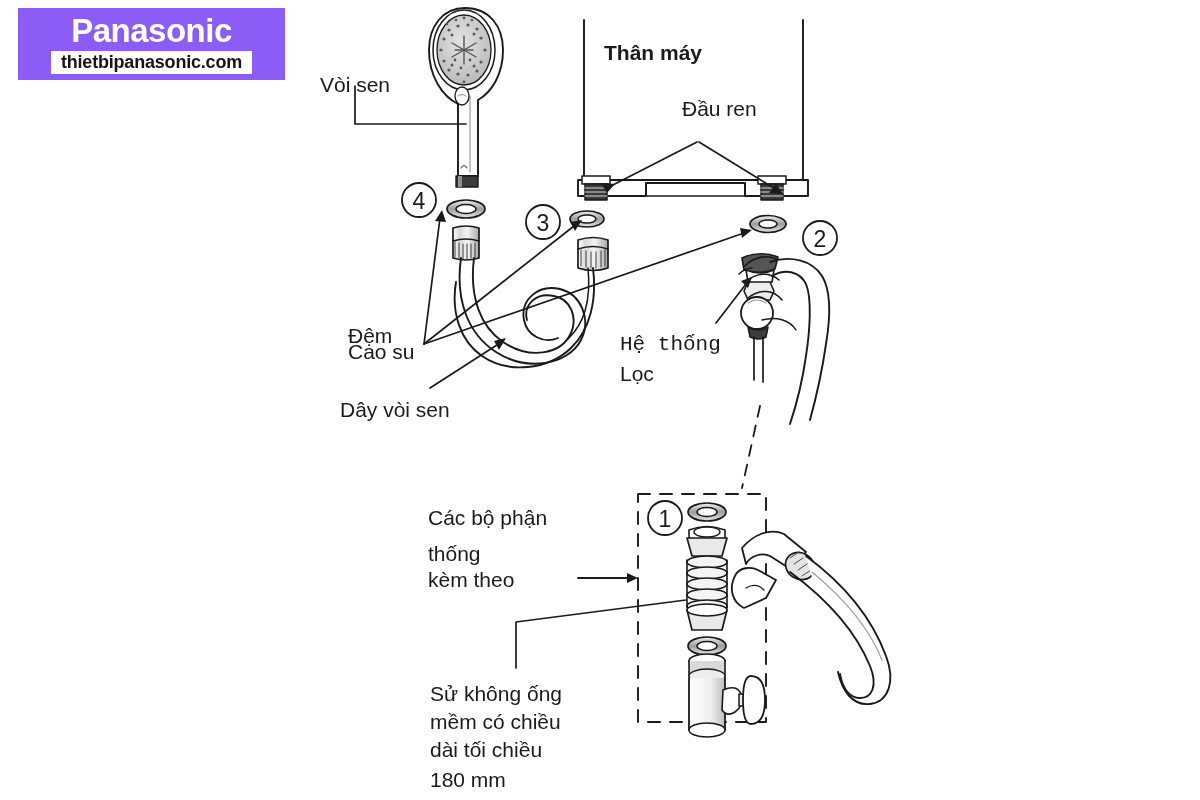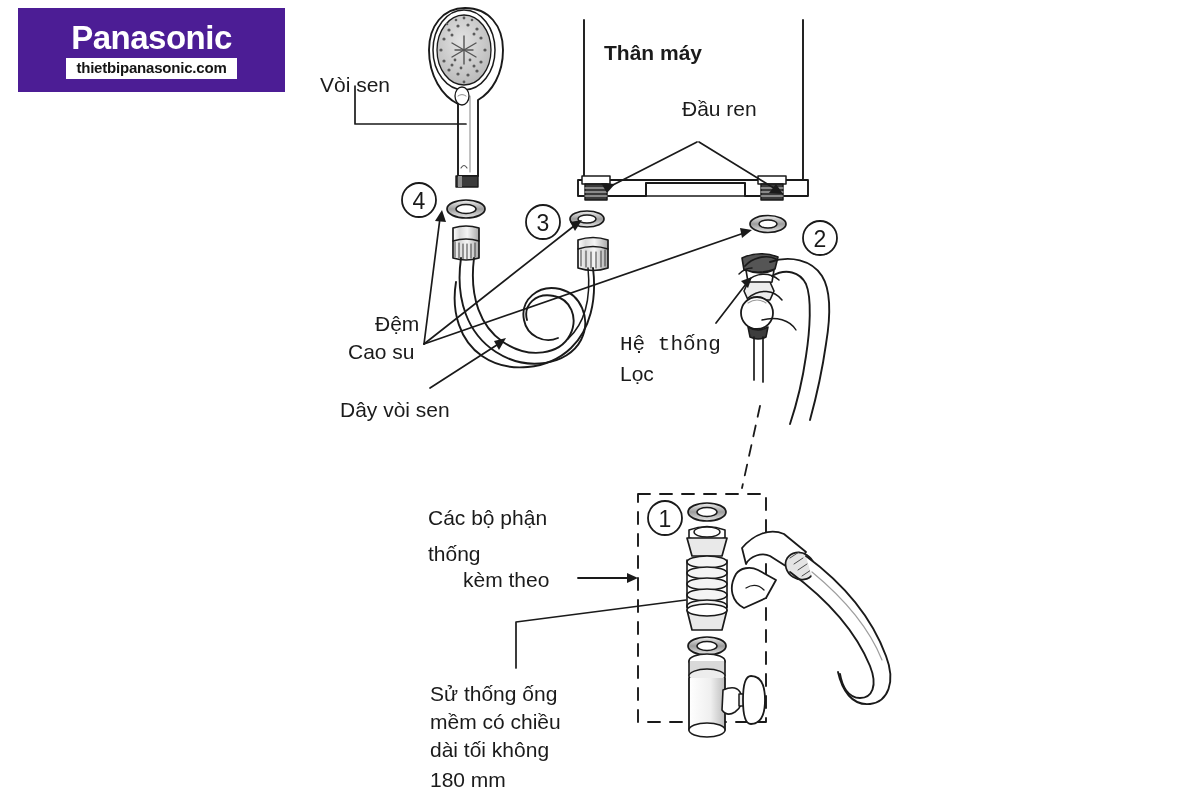--- a/index.html
+++ b/index.html
@@ -2,27 +2,27 @@
 <html><head>
 <meta charset="utf-8">
 <title>Panasonic Installation Diagram</title>
 <style>
   html,body{margin:0;padding:0;background:#fff;}
   body{width:1200px;height:800px;position:relative;overflow:hidden;
        font-family:"Liberation Sans","DejaVu Sans",sans-serif;color:#1a1a1a;}
   #stage{position:relative;width:1200px;height:800px;background:#ffffff;}
 
   
-  #logo{position:absolute;left:18px;top:8px;width:267px;height:84px;
-        background:#4c1d95;display:flex;flex-direction:column;
+  #logo{position:absolute;left:18px;top:8px;width:267px;height:72px;
+        background:#8b5cf6;display:flex;flex-direction:column;
         align-items:center;justify-content:center;}
   #logo .wordmark{color:#ffffff;font-weight:bold;font-size:33px;
         letter-spacing:-0.5px;line-height:1;font-family:"Liberation Sans",sans-serif;}
   #logo .urlbar{background:#ffffff;color:#151515;font-weight:bold;
-        font-size:15px;letter-spacing:-0.2px;padding:1px 10px 2px 10px;
+        font-size:18px;letter-spacing:-0.2px;padding:1px 10px 2px 10px;
         margin-top:4px;line-height:1.15;font-family:"Liberation Sans",sans-serif;}
 
   
   .lbl{position:absolute;font-size:21px;line-height:28px;color:#1b1b1b;
        white-space:pre;font-family:"Liberation Sans",sans-serif;}
 
   
   #art{position:absolute;left:0;top:0;width:1200px;height:800px;}
 </style>
 </head>
@@ -32,34 +32,34 @@
 
   <div id="logo">
     <div class="wordmark">Panasonic</div>
     <div class="urlbar">thietbipanasonic.com</div>
   </div>
 
   <div class="lbl" style="left:320px;top:71px;">Vòi sen</div>
   <div class="lbl" style="left:604px;top:39px;font-weight:bold;">Thân máy</div>
   <div class="lbl" style="left:646px;top:95px;margin-left:36px;">Đầu ren</div>
 
-  <div class="lbl" style="left:348px;top:310px;margin-left:27px;">Đệm</div>
+  <div class="lbl" style="left:348px;top:322px;">Đệm</div>
   <div class="lbl" style="left:348px;top:338px;">Cao su</div>
   <div class="lbl" style="left:340px;top:396px;text-align:right;">Dây vòi sen</div>
 
   <div class="lbl" style="left:620px;top:331px;font-family:Liberation Mono, monospace;">Hệ thống</div>
   <div class="lbl" style="left:620px;top:360px;">Lọc</div>
 
   <div class="lbl" style="left:428px;top:504px;">Các bộ phận</div>
   <div class="lbl" style="left:428px;top:540px;">thống</div>
-  <div class="lbl" style="left:428px;top:566px;margin-left:35px;">kèm theo</div>
-
-  <div class="lbl" style="left:430px;top:680px;">Sử thống ống</div>
+  <div class="lbl" style="left:428px;top:566px;">kèm theo</div>
+
+  <div class="lbl" style="left:430px;top:680px;">Sử không ống</div>
   <div class="lbl" style="left:430px;top:708px;">mềm có chiều</div>
-  <div class="lbl" style="left:430px;top:736px;">dài tối không</div>
+  <div class="lbl" style="left:430px;top:736px;">dài tối chiều</div>
   <div class="lbl" style="left:430px;top:766px;">180 mm</div>
 
   <svg id="art" viewBox="0 0 1200 800">
     <defs>
       <radialGradient id="headFace" cx="45%" cy="38%" r="72%">
         <stop offset="0%" stop-color="#e3e3e3"></stop>
         <stop offset="100%" stop-color="#b5b5b5"></stop>
       </radialGradient>
       <linearGradient id="metalV" x1="0" y1="0" x2="1" y2="0">
         <stop offset="0%" stop-color="#ffffff"></stop>

